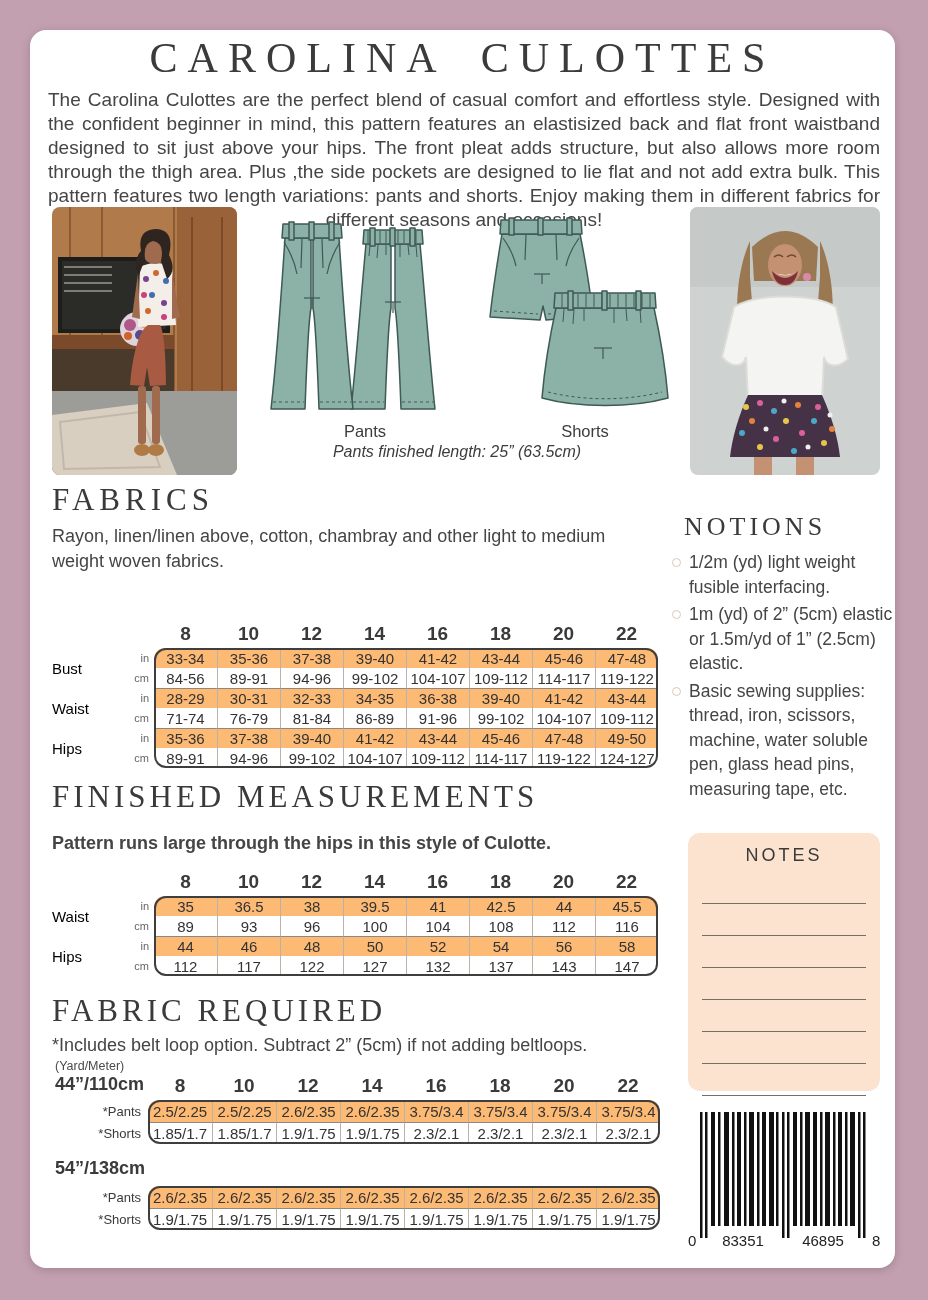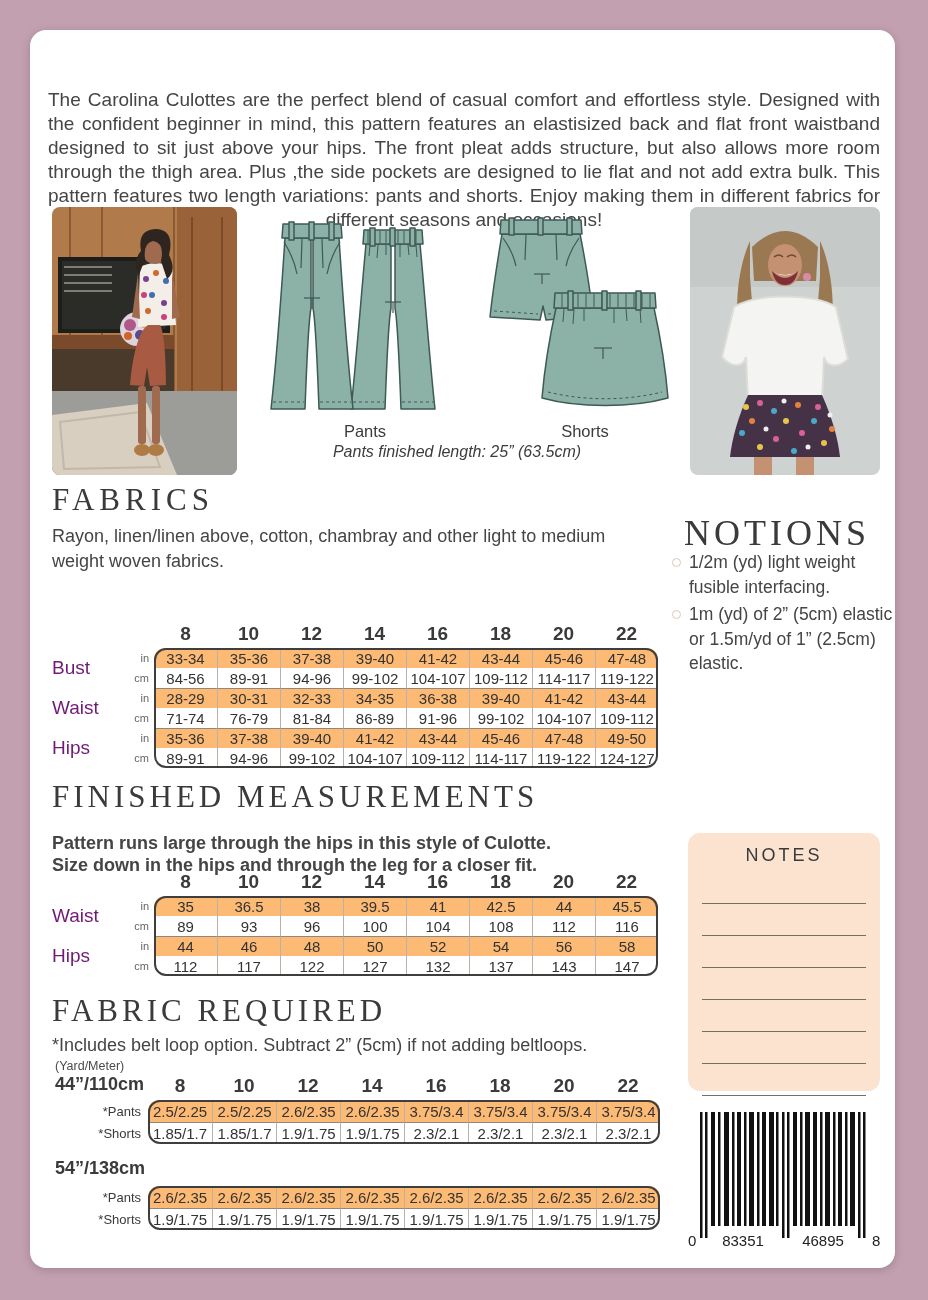--- a/index.html
+++ b/index.html
@@ -20,37 +20,38 @@
   .mwrap{position:absolute;}
   .sizes-row{display:flex;height:28px;align-items:center;}
   .size-h{text-align:center;font-weight:600;font-size:19px;color:#3a3a3a;}
   .mgrid{position:relative;display:grid;}
   .mcell{display:flex;align-items:center;justify-content:center;font-size:15px;color:#333;}
   .mcell.vline{border-left:1px solid #b8b2aa;}
   .sep{border-top:1px solid #8d877e;}
   .shaded{background:#fdba74;}
   .mbox{position:absolute;border:2px solid #3f3e3c;border-radius:12px;pointer-events:none;}
   .mlab{display:flex;align-items:center;}
-  .lbl-size{font-size:19px;color:#701a75;}
+  .lbl-size{font-size:15px;color:#000000;}
   .lbl-star{justify-content:flex-end;font-size:13px;color:#3a3a3a;padding-right:7px;}
   .munit{display:flex;align-items:center;justify-content:flex-end;font-size:11px;color:#666;padding-right:5px;}
   
   .notes-box{left:688px;top:833px;width:192px;height:258px;background:#fbe3d0;border-radius:12px;}
   .notes-title{text-align:center;padding-top:12px;font-size:18px;letter-spacing:3px;color:#3a3a3a;}
   .note-line{height:31px;margin:0 14px;border-bottom:1.4px solid #73705f;}
   .small-note{font-size:12.5px;color:#4a4a4a;}
   .width-label{font-size:18px;font-weight:600;color:#3a3a3a;}
   .bc-digit{font-size:15px;fill:#222;font-family:"Liberation Sans",sans-serif;}
 </style>
 </head>
 <body>
 
 <div id="page">
   <div class="card"></div>
 
+  <div class="abs title">CAROLINA CULOTTES</div>
   <div class="abs intro">The Carolina Culottes are the perfect blend of casual comfort and effortless style. Designed with the confident beginner in mind, this pattern features an elastisized back and flat front waistband designed to sit just above your hips. The front pleat adds structure, but also allows more room through the thigh area. Plus ,the side pockets are designed to lie flat and not add extra bulk. This pattern features two length variations: pants and shorts. Enjoy making them in different fabrics for different seasons and occasions!</div>
 
   <div class="abs photo" style="left:52px;top:207px;width:185px;height:268px;">
     <svg width="185" height="268" viewBox="0 0 185 268">
       <rect width="185" height="268" fill="#b07a4a"></rect>
       <g stroke="#8a5a33" stroke-width="2">
           <line x1="18" y1="0" x2="18" y2="185"></line>
           <line x1="50" y1="0" x2="50" y2="185"></line>
           <line x1="122" y1="0" x2="122" y2="200"></line>
         </g>
@@ -275,24 +276,25 @@
           <circle cx="140" cy="208" r="2.5"></circle>
         </g>
       <rect x="64" y="250" width="18" height="18" fill="#c49172"></rect>
       <rect x="106" y="250" width="18" height="18" fill="#c49172"></rect>
     </svg>
   </div>
 
   <div class="abs serif-h" style="left:52px;top:482px;font-size:31px;letter-spacing:5px;">FABRICS</div>
   <div class="abs body-text" style="left:52px;top:524px;width:578px;">Rayon, linen/linen above, cotton, chambray and other light to medium weight woven fabrics.</div>
 
-  <div class="abs serif-h" style="left:684px;top:512px;font-size:36px;letter-spacing:4px;">NOTIONS</div>
+  <div class="abs serif-h" style="left:684px;top:512px;font-size:26px;letter-spacing:4px;">NOTIONS</div>
   <div class="abs" style="left:672px;top:550px;width:228px;">
     <div class="notion-item">1/2m (yd) light weight fusible interfacing.</div>
     <div class="notion-item">1m (yd) of 2” (5cm) elastic or 1.5m/yd of 1” (2.5cm) elastic.</div>
+    <div class="notion-item">Basic sewing supplies: thread, iron, scissors, machine, water soluble pen, glass head pins, measuring tape, etc.</div>
   </div>
 
   <div class="mwrap" style="left:52px;top:620px;">
       <div class="sizes-row" style="margin-left: 102px;">
         <div class="size-h" style="width: 63px;">8</div>
         <div class="size-h" style="width: 63px;">10</div>
         <div class="size-h" style="width: 63px;">12</div>
         <div class="size-h" style="width: 63px;">14</div>
         <div class="size-h" style="width: 63px;">16</div>
         <div class="size-h" style="width: 63px;">18</div>
@@ -357,21 +359,20 @@
         <div class="mcell vline" style="grid-area: 6 / 8;">114-117</div>
         <div class="mcell vline" style="grid-area: 6 / 9;">119-122</div>
         <div class="mcell vline" style="grid-area: 6 / 10; border-bottom-right-radius: 11px;">124-127</div>
         <div class="mbox" style="left: 102px; top: 0px; width: 504px; height: 120px; box-sizing: border-box;"></div>
       </div>
     </div>
 
   <div class="abs serif-h" style="left:52px;top:779px;font-size:31px;letter-spacing:4px;">FINISHED MEASUREMENTS</div>
   <div class="abs body-text" style="left:52px;top:832px;width:600px;line-height:22px;font-weight:bold;">
     <div>Pattern runs large through the hips in this style of Culotte.</div>
-    <div>Size down in the hips and through the leg for a closer fit.</div>
   </div>
   <div class="mwrap" style="left:52px;top:868px;">
       <div class="sizes-row" style="margin-left: 102px;">
         <div class="size-h" style="width: 63px;">8</div>
         <div class="size-h" style="width: 63px;">10</div>
         <div class="size-h" style="width: 63px;">12</div>
         <div class="size-h" style="width: 63px;">14</div>
         <div class="size-h" style="width: 63px;">16</div>
         <div class="size-h" style="width: 63px;">18</div>
         <div class="size-h" style="width: 63px;">20</div>

